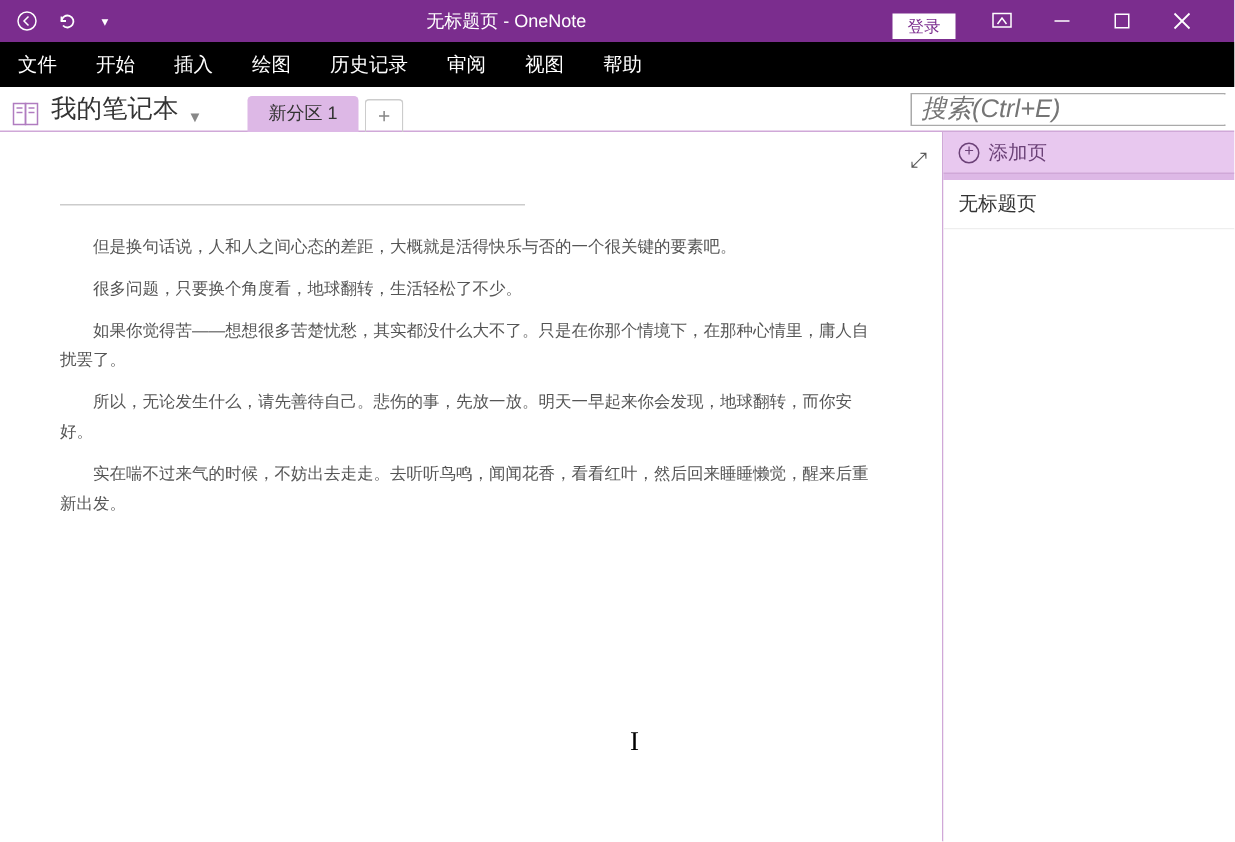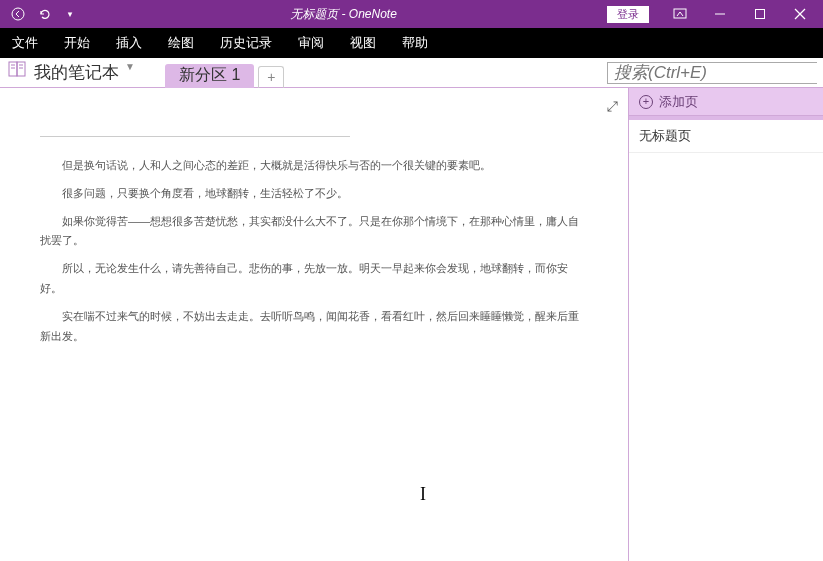--- a/index.html
+++ b/index.html
@@ -1,31 +1,31 @@
 <!DOCTYPE html>
 <html><head>
 <meta charset="utf-8">
 <style>
 * { margin: 0; padding: 0; box-sizing: border-box; font-family: "Microsoft YaHei", sans-serif; }
 body { width: 823px; height: 561px; overflow: hidden; background: #fff; }
 .titlebar { height: 28px; background: #7B2D8E; display: flex; align-items: center; color: #fff; font-size: 12px; }
 .tb-left { display: flex; align-items: center; gap: 6px; padding-left: 8px; }
 .tb-icon { display: inline-flex; width: 20px; height: 20px; align-items: center; justify-content: center; cursor: pointer; }
-.tb-title { flex: 1; text-align: center; font-style: italic; }
-.tb-right { display: flex; align-items: center; gap: 2px; padding-right: 4px; }
+.tb-title { flex: 1; text-align: center; }
+.tb-right { display: flex; align-items: flex-end; gap: 2px; padding-right: 16px; }
 .login-btn { background: #fff; color: #7B2D8E; padding: 1px 10px; font-size: 11px; margin-right: 10px; cursor: pointer; }
 .win-btn { width: 38px; height: 24px; display: inline-flex; align-items: center; justify-content: center; cursor: pointer; }
 .menubar { height: 30px; background: #000000; display: flex; align-items: center; padding-left: 10px; gap: 22px; color: #fff; font-size: 13px; }
 .menu-item { cursor: pointer; padding: 4px 2px; }
 .toolbar { height: 30px; background: #fff; display: flex; align-items: center; border-bottom: 1px solid #d0a8d8; }
-.nb-area { display: flex; align-items: flex-start; gap: 6px; padding: 0 8px; min-width: 165px; }
+.nb-area { display: flex; align-items: flex-end; gap: 6px; padding: 0 8px; min-width: 165px; }
 .nb-icon { width: 20px; height: 16px; }
 .nb-name { font-size: 17px; color: #333; }
 .nb-drop { color: #888; font-size: 10px; }
-.section-tab { height: 24px; background: #ddb8e6; border-radius: 3px 3px 0 0; padding: 0 14px; display: flex; align-items: center; font-size: 16px; color: #333; margin-top: 6px; cursor: pointer; }
+.section-tab { height: 24px; background: #ddb8e6; border-radius: 3px 3px 0 0; padding: 0 14px; display: flex; align-items: center; font-size: 12px; color: #333; margin-top: 6px; cursor: pointer; }
 .add-tab { width: 26px; height: 22px; border: 1px solid #ccc; border-bottom: none; border-radius: 3px 3px 0 0; display: flex; align-items: center; justify-content: center; margin-left: 4px; margin-top: 8px; color: #888; font-size: 14px; cursor: pointer; }
 .spacer { flex: 1; }
 .search-box { width: 210px; height: 22px; border: 1px solid #aaa; display: flex; align-items: center; margin-right: 6px; background: #fff; }
 .search-input { flex: 1; border: none; outline: none; font-size: 17px; padding: 0 6px; color: #666; font-style: italic; }
 .search-btn { width: 24px; color: #1a5fb4; display: flex; align-items: center; justify-content: center; cursor: pointer; font-size: 12px; }
 .search-drop { color: #1a5fb4; font-size: 8px; padding-right: 4px; }
 .main { display: flex; height: calc(561px - 88px); }
 .editor { flex: 1; position: relative; background: #fff; overflow: hidden; }
 .expand-icon { position: absolute; top: 10px; right: 10px; color: #555; font-size: 14px; cursor: pointer; }
 .note-content { padding: 68px 40px 0 40px; font-size: 11px; color: #555; line-height: 1.8; }

